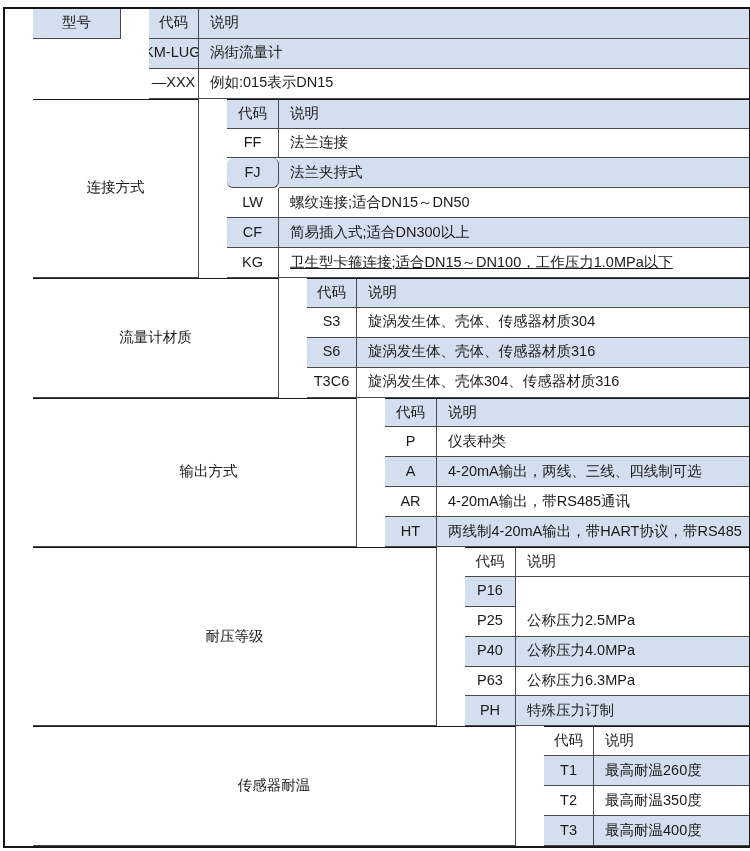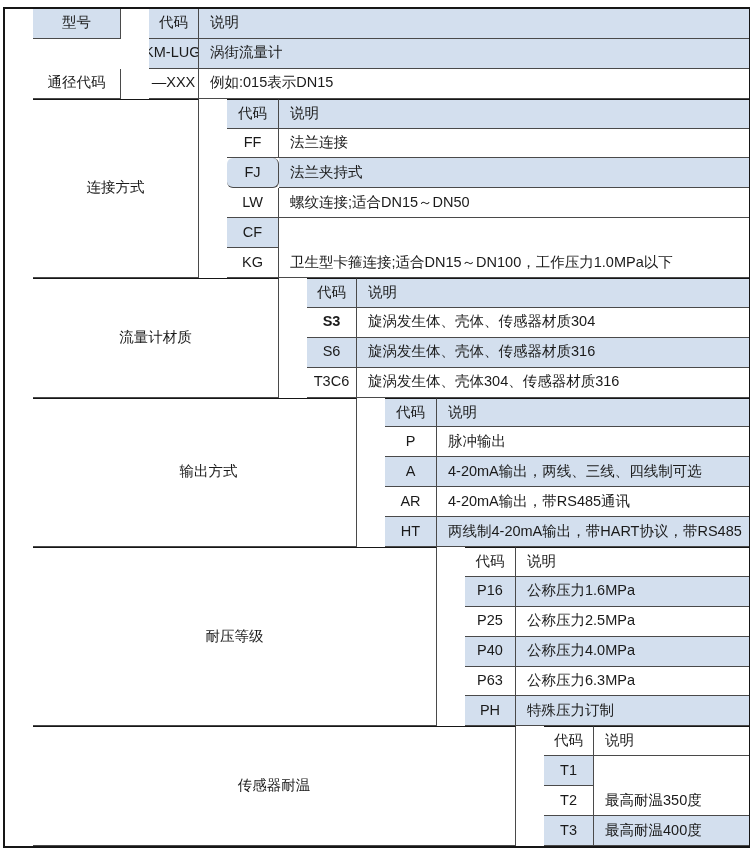--- a/index.html
+++ b/index.html
@@ -41,70 +41,70 @@
 </head>
 <body>
 
 <div id="wrap">
   <div id="spec-table" style="--shade: #d3dfee; --border: #4a4a4a; --outer: #161616; --text: #1a1a1a;">
       <div class="cell center shaded" style="grid-area: 1 / 1 / auto / 2;">型号</div>
       <div class="cell center shaded" style="grid-area: 1 / 2 / auto / 3;">代码</div>
       <div class="cell desc shaded noright" style="grid-area: 1 / 3 / auto / -1;">说明</div>
       <div class="cell center shaded" style="grid-area: 2 / 2 / auto / 3;">JKM-LUGB</div>
       <div class="cell desc shaded noright" style="grid-area: 2 / 3 / auto / -1;">涡街流量计</div>
-      <div class="cell center" style="grid-area: 3 / 1 / auto / 2;">通径代码</div>
       <div class="cell center" style="grid-area: 3 / 2 / auto / 3;">—XXX</div>
       <div class="cell desc noright" style="grid-area: 3 / 3 / auto / -1;">例如:015表示DN15</div>
       <div class="cell center sec-top" style="grid-area: 4 / 1 / 10 / 3;">连接方式</div>
       <div class="cell center sec-top shaded" style="grid-area: 4 / 3 / auto / 4;">代码</div>
       <div class="cell desc sec-top shaded noright" style="grid-area: 4 / 4 / auto / -1;">说明</div>
       <div class="cell center" style="grid-area: 5 / 3 / auto / 4;">FF</div>
       <div class="cell desc noright" style="grid-area: 5 / 4 / auto / -1;">法兰连接</div>
       <div class="cell center shaded" style="grid-area: 6 / 3 / auto / 4; border-radius: 6px;">FJ</div>
       <div class="cell desc shaded noright" style="grid-area: 6 / 4 / auto / -1;">法兰夹持式</div>
       <div class="cell center" style="grid-area: 7 / 3 / auto / 4;">LW</div>
       <div class="cell desc noright" style="grid-area: 7 / 4 / auto / -1;">螺纹连接;适合DN15～DN50</div>
       <div class="cell center shaded" style="grid-area: 8 / 3 / auto / 4;">CF</div>
+      <div class="cell desc shaded noright" style="grid-area: 8 / 4 / auto / -1;">简易插入式;适合DN300以上</div>
       <div class="cell center" style="grid-area: 9 / 3 / auto / 4;">KG</div>
-      <div class="cell desc noright" style="grid-area: 9 / 4 / auto / -1;">卫生型卡箍连接;适合DN15～DN100，工作压力1.0MPa以下</div>
+      <div class="cell desc noright" style="grid-area: 9 / 4 / auto / -1; text-decoration: underline;">卫生型卡箍连接;适合DN15～DN100，工作压力1.0MPa以下</div>
       <div class="cell center sec-top" style="grid-area: 10 / 1 / 14 / 4;">流量计材质</div>
       <div class="cell center sec-top shaded" style="grid-area: 10 / 4 / auto / 5;">代码</div>
       <div class="cell desc sec-top shaded noright" style="grid-area: 10 / 5 / auto / -1;">说明</div>
-      <div class="cell center" style="grid-area: 11 / 4 / auto / 5; font-weight: bold;">S3</div>
+      <div class="cell center" style="grid-area: 11 / 4 / auto / 5;">S3</div>
       <div class="cell desc noright" style="grid-area: 11 / 5 / auto / -1;">旋涡发生体、壳体、传感器材质304</div>
       <div class="cell center shaded" style="grid-area: 12 / 4 / auto / 5;">S6</div>
       <div class="cell desc shaded noright" style="grid-area: 12 / 5 / auto / -1;">旋涡发生体、壳体、传感器材质316</div>
       <div class="cell center" style="grid-area: 13 / 4 / auto / 5;">T3C6</div>
       <div class="cell desc noright" style="grid-area: 13 / 5 / auto / -1;">旋涡发生体、壳体304、传感器材质316</div>
       <div class="cell center sec-top" style="grid-area: 14 / 1 / 19 / 5; padding-left: 28px;">输出方式</div>
       <div class="cell center sec-top shaded" style="grid-area: 14 / 5 / auto / 6;">代码</div>
       <div class="cell desc sec-top shaded noright" style="grid-area: 14 / 6 / auto / -1;">说明</div>
       <div class="cell center" style="grid-area: 15 / 5 / auto / 6;">P</div>
-      <div class="cell desc noright" style="grid-area: 15 / 6 / auto / -1;">脉冲输出</div>
+      <div class="cell desc noright" style="grid-area: 15 / 6 / auto / -1;">仪表种类</div>
       <div class="cell center shaded" style="grid-area: 16 / 5 / auto / 6;">A</div>
       <div class="cell desc shaded noright" style="grid-area: 16 / 6 / auto / -1; text-align: right;">4-20mA输出，两线、三线、四线制可选</div>
       <div class="cell center" style="grid-area: 17 / 5 / auto / 6;">AR</div>
       <div class="cell desc noright" style="grid-area: 17 / 6 / auto / -1;">4-20mA输出，带RS485通讯</div>
       <div class="cell center shaded" style="grid-area: 18 / 5 / auto / 6;">HT</div>
       <div class="cell desc shaded noright" style="grid-area: 18 / 6 / auto / -1;">两线制4-20mA输出，带HART协议，带RS485</div>
       <div class="cell center sec-top" style="grid-area: 19 / 1 / 25 / 6;">耐压等级</div>
       <div class="cell center sec-top" style="grid-area: 19 / 6 / auto / 7;">代码</div>
       <div class="cell desc sec-top noright" style="grid-area: 19 / 7 / auto / -1;">说明</div>
       <div class="cell center shaded" style="grid-area: 20 / 6 / auto / 7;">P16</div>
-      <div class="cell desc shaded noright" style="grid-area: 20 / 7 / auto / -1;">公称压力1.6MPa</div>
       <div class="cell center" style="grid-area: 21 / 6 / auto / 7;">P25</div>
       <div class="cell desc noright" style="grid-area: 21 / 7 / auto / -1; text-align: center;">公称压力2.5MPa</div>
       <div class="cell center shaded" style="grid-area: 22 / 6 / auto / 7;">P40</div>
       <div class="cell desc shaded noright" style="grid-area: 22 / 7 / auto / -1;">公称压力4.0MPa</div>
       <div class="cell center" style="grid-area: 23 / 6 / auto / 7;">P63</div>
       <div class="cell desc noright" style="grid-area: 23 / 7 / auto / -1;">公称压力6.3MPa</div>
       <div class="cell center shaded" style="grid-area: 24 / 6 / auto / 7;">PH</div>
       <div class="cell center sec-top" style="grid-area: 25 / 1 / 29 / 7;">传感器耐温</div>
       <div class="cell desc shaded noright" style="grid-area: 24 / 7 / auto / -1;">特殊压力订制</div>
       <div class="cell center sec-top" style="grid-area: 25 / 7 / auto / 8;">代码</div>
       <div class="cell desc sec-top noright" style="grid-area: 25 / 8 / auto / -1;">说明</div>
       <div class="cell center shaded" style="grid-area: 26 / 7 / auto / 8;">T1</div>
+      <div class="cell desc shaded noright" style="grid-area: 26 / 8 / auto / -1;">最高耐温260度</div>
       <div class="cell center" style="grid-area: 27 / 7 / auto / 8;">T2</div>
       <div class="cell desc noright" style="grid-area: 27 / 8 / auto / -1;">最高耐温350度</div>
       <div class="cell center shaded" style="grid-area: 28 / 7 / auto / 8;">T3</div>
       <div class="cell desc shaded noright" style="grid-area: 28 / 8 / auto / -1;">最高耐温400度</div>
     </div>
 </div>
 
 </body></html>

